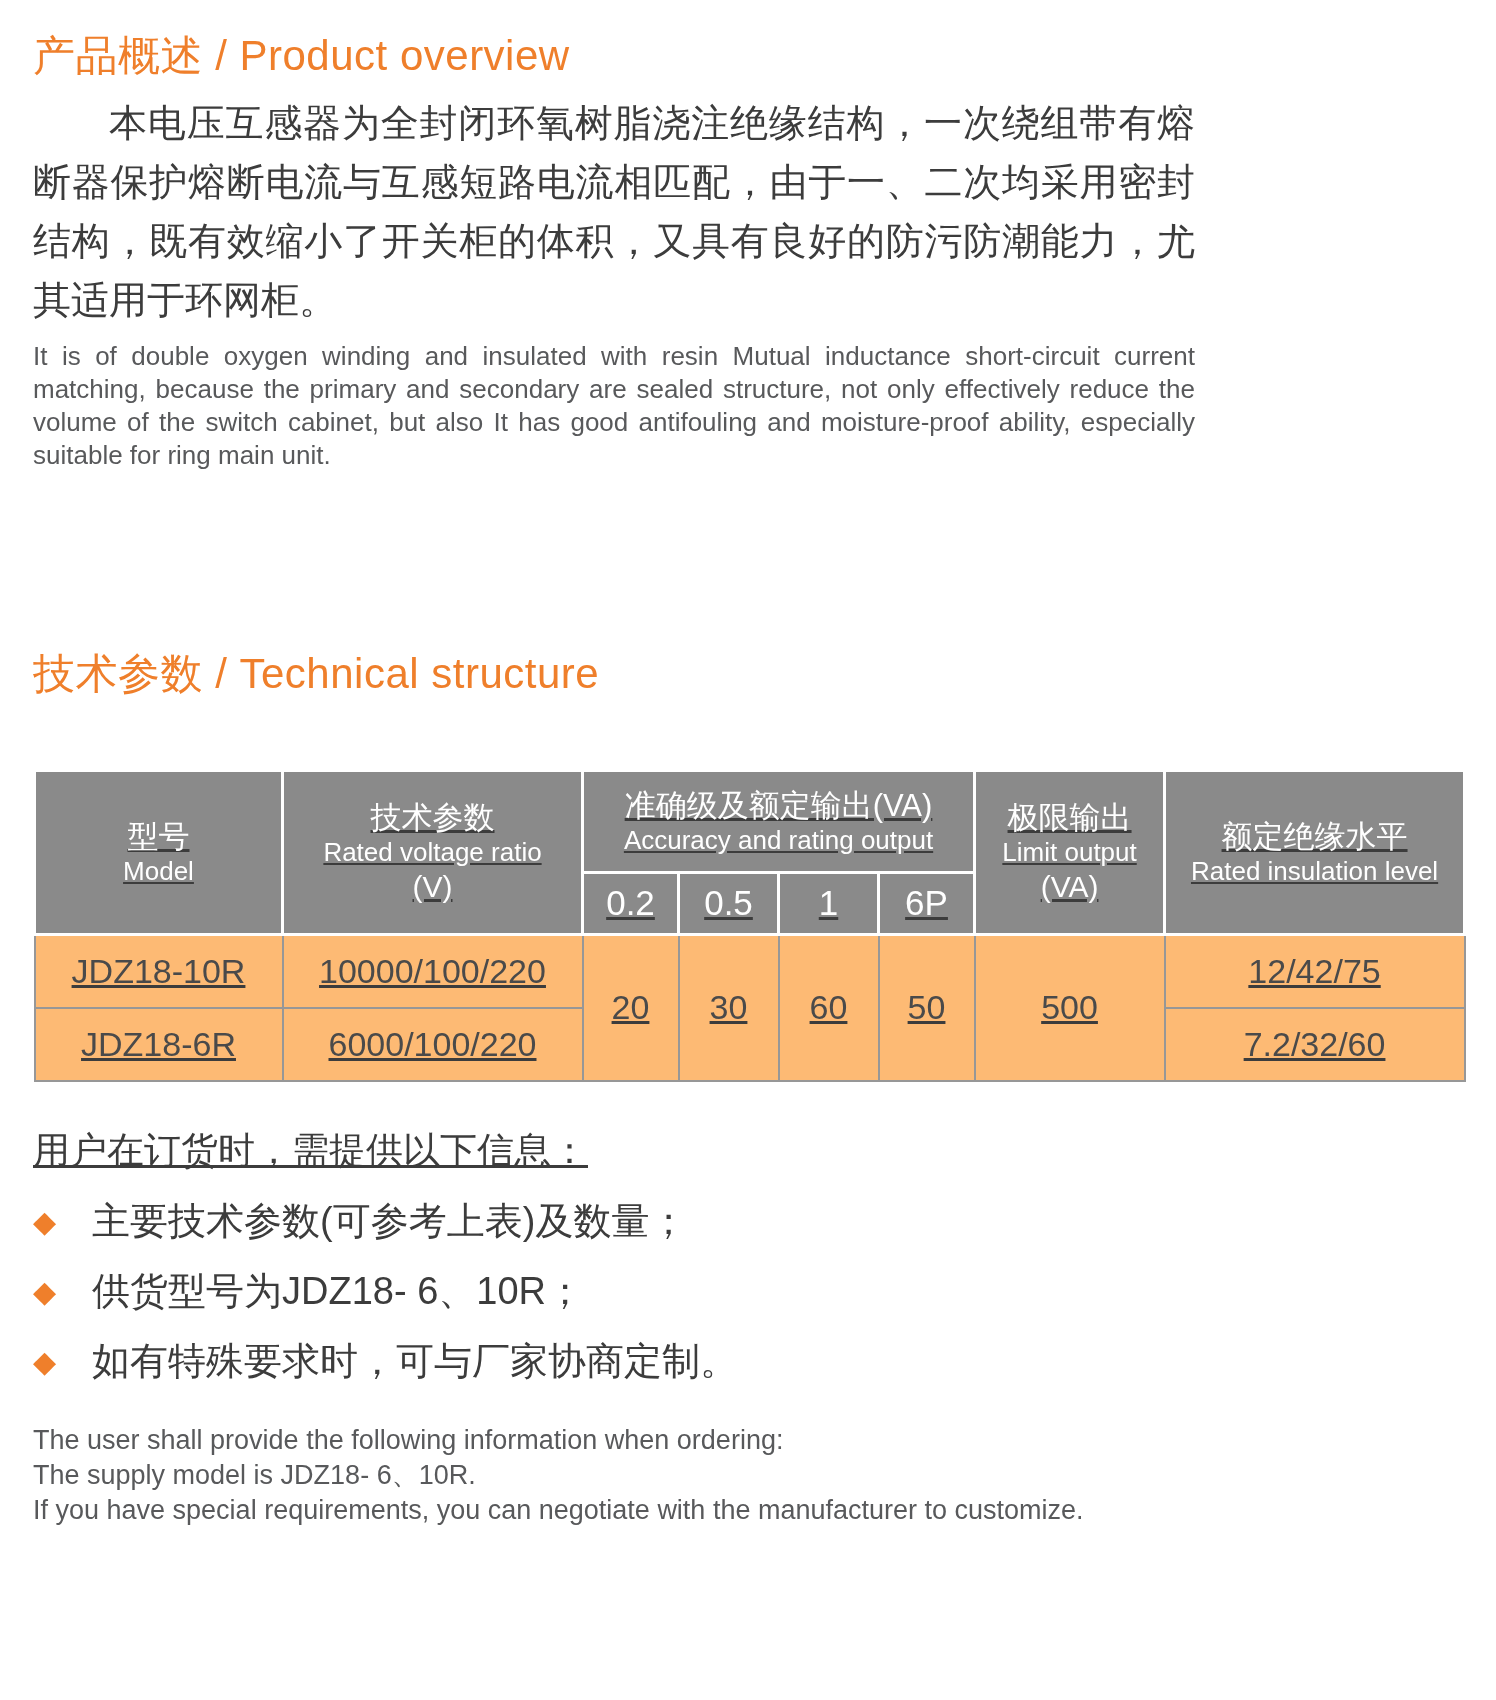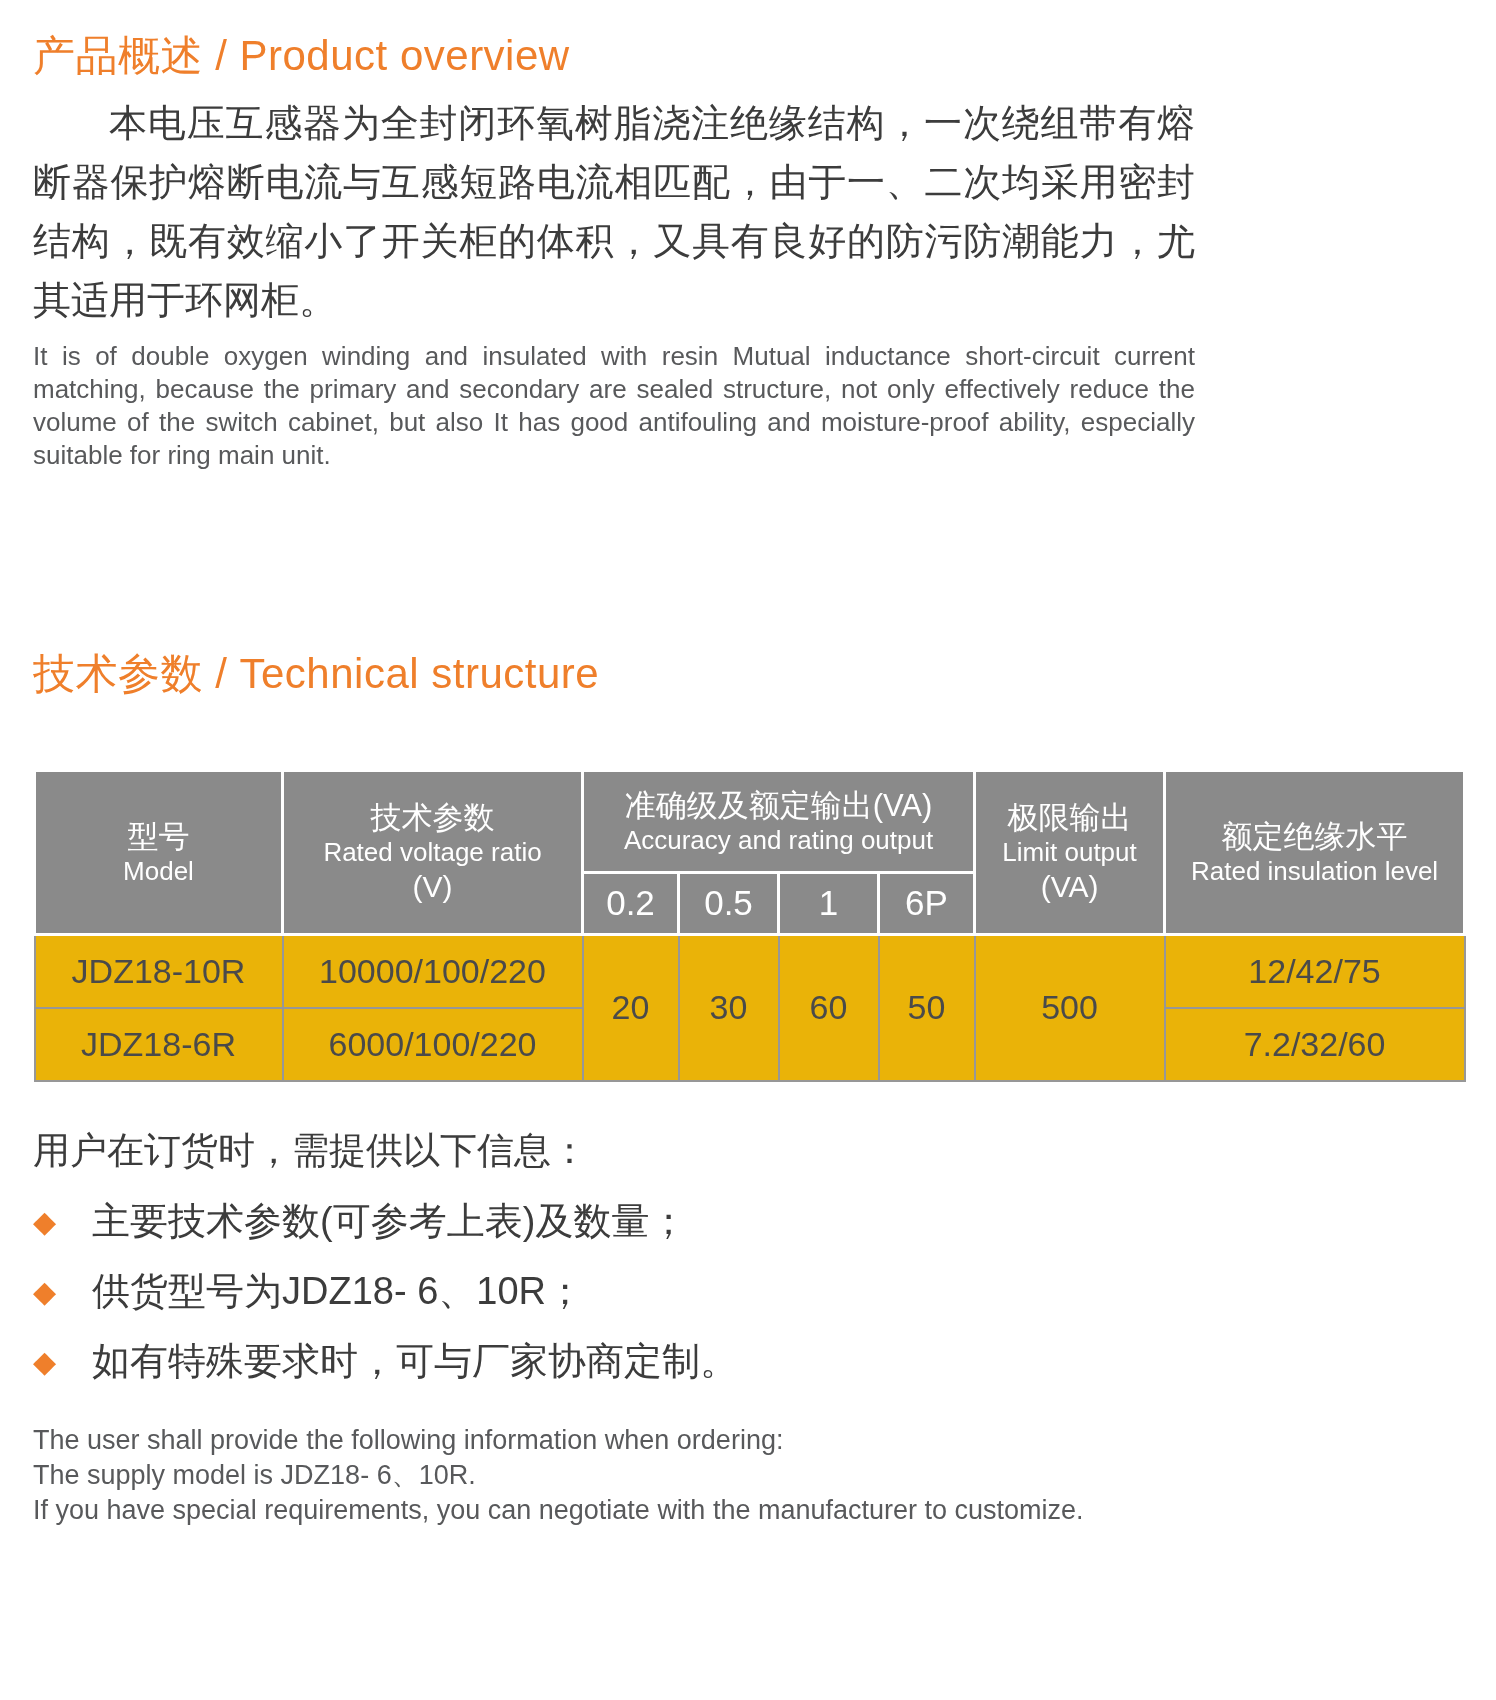--- a/index.html
+++ b/index.html
@@ -40,32 +40,33 @@
     text-align: justify;
   }
 
   .technical-heading { margin-top: 178px; }
 
   .param-table {
     width: 1430px;
     margin-top: 70px;
     border-collapse: collapse;
     table-layout: fixed;
+    text-decoration: underline;
   }
   .param-table th {
     background: #8a8a8a;
     color: #ffffff;
     font-weight: normal;
     border: 3px solid #ffffff;
     text-align: center;
     vertical-align: middle;
     padding: 4px 2px;
   }
   .param-table td {
-    background: #eab308;
+    background: #fdba74;
     border: 2px solid #979797;
     color: #4a4a4a;
     font-size: 34px;
     text-align: center;
     vertical-align: middle;
     padding: 16px;
   }
   tr.header-row-main { height: 102px; }
   tr.header-row-sub { height: 62px; }
   tr.data-row-1 { height: 70px; }
@@ -74,20 +75,21 @@
   .th-cn  { font-size: 31px; line-height: 1.25; }
   .th-en  { font-size: 26px; line-height: 1.15; }
   .th-unit{ font-size: 30px; line-height: 1.25; }
   .sub-th { font-size: 35px; }
 
   .ordering-heading { margin-top: 112px; }
   .cn-intro {
     margin: 44px 0 0 0;
     font-size: 37px;
     color: #3c3c3c;
+    text-decoration: underline;
   }
   .bullet-list {
     list-style: none;
     margin: 20px 0 0 0;
     padding: 0;
   }
   .bullet-list li {
     display: flex;
     align-items: center;
     margin-bottom: 19px;

